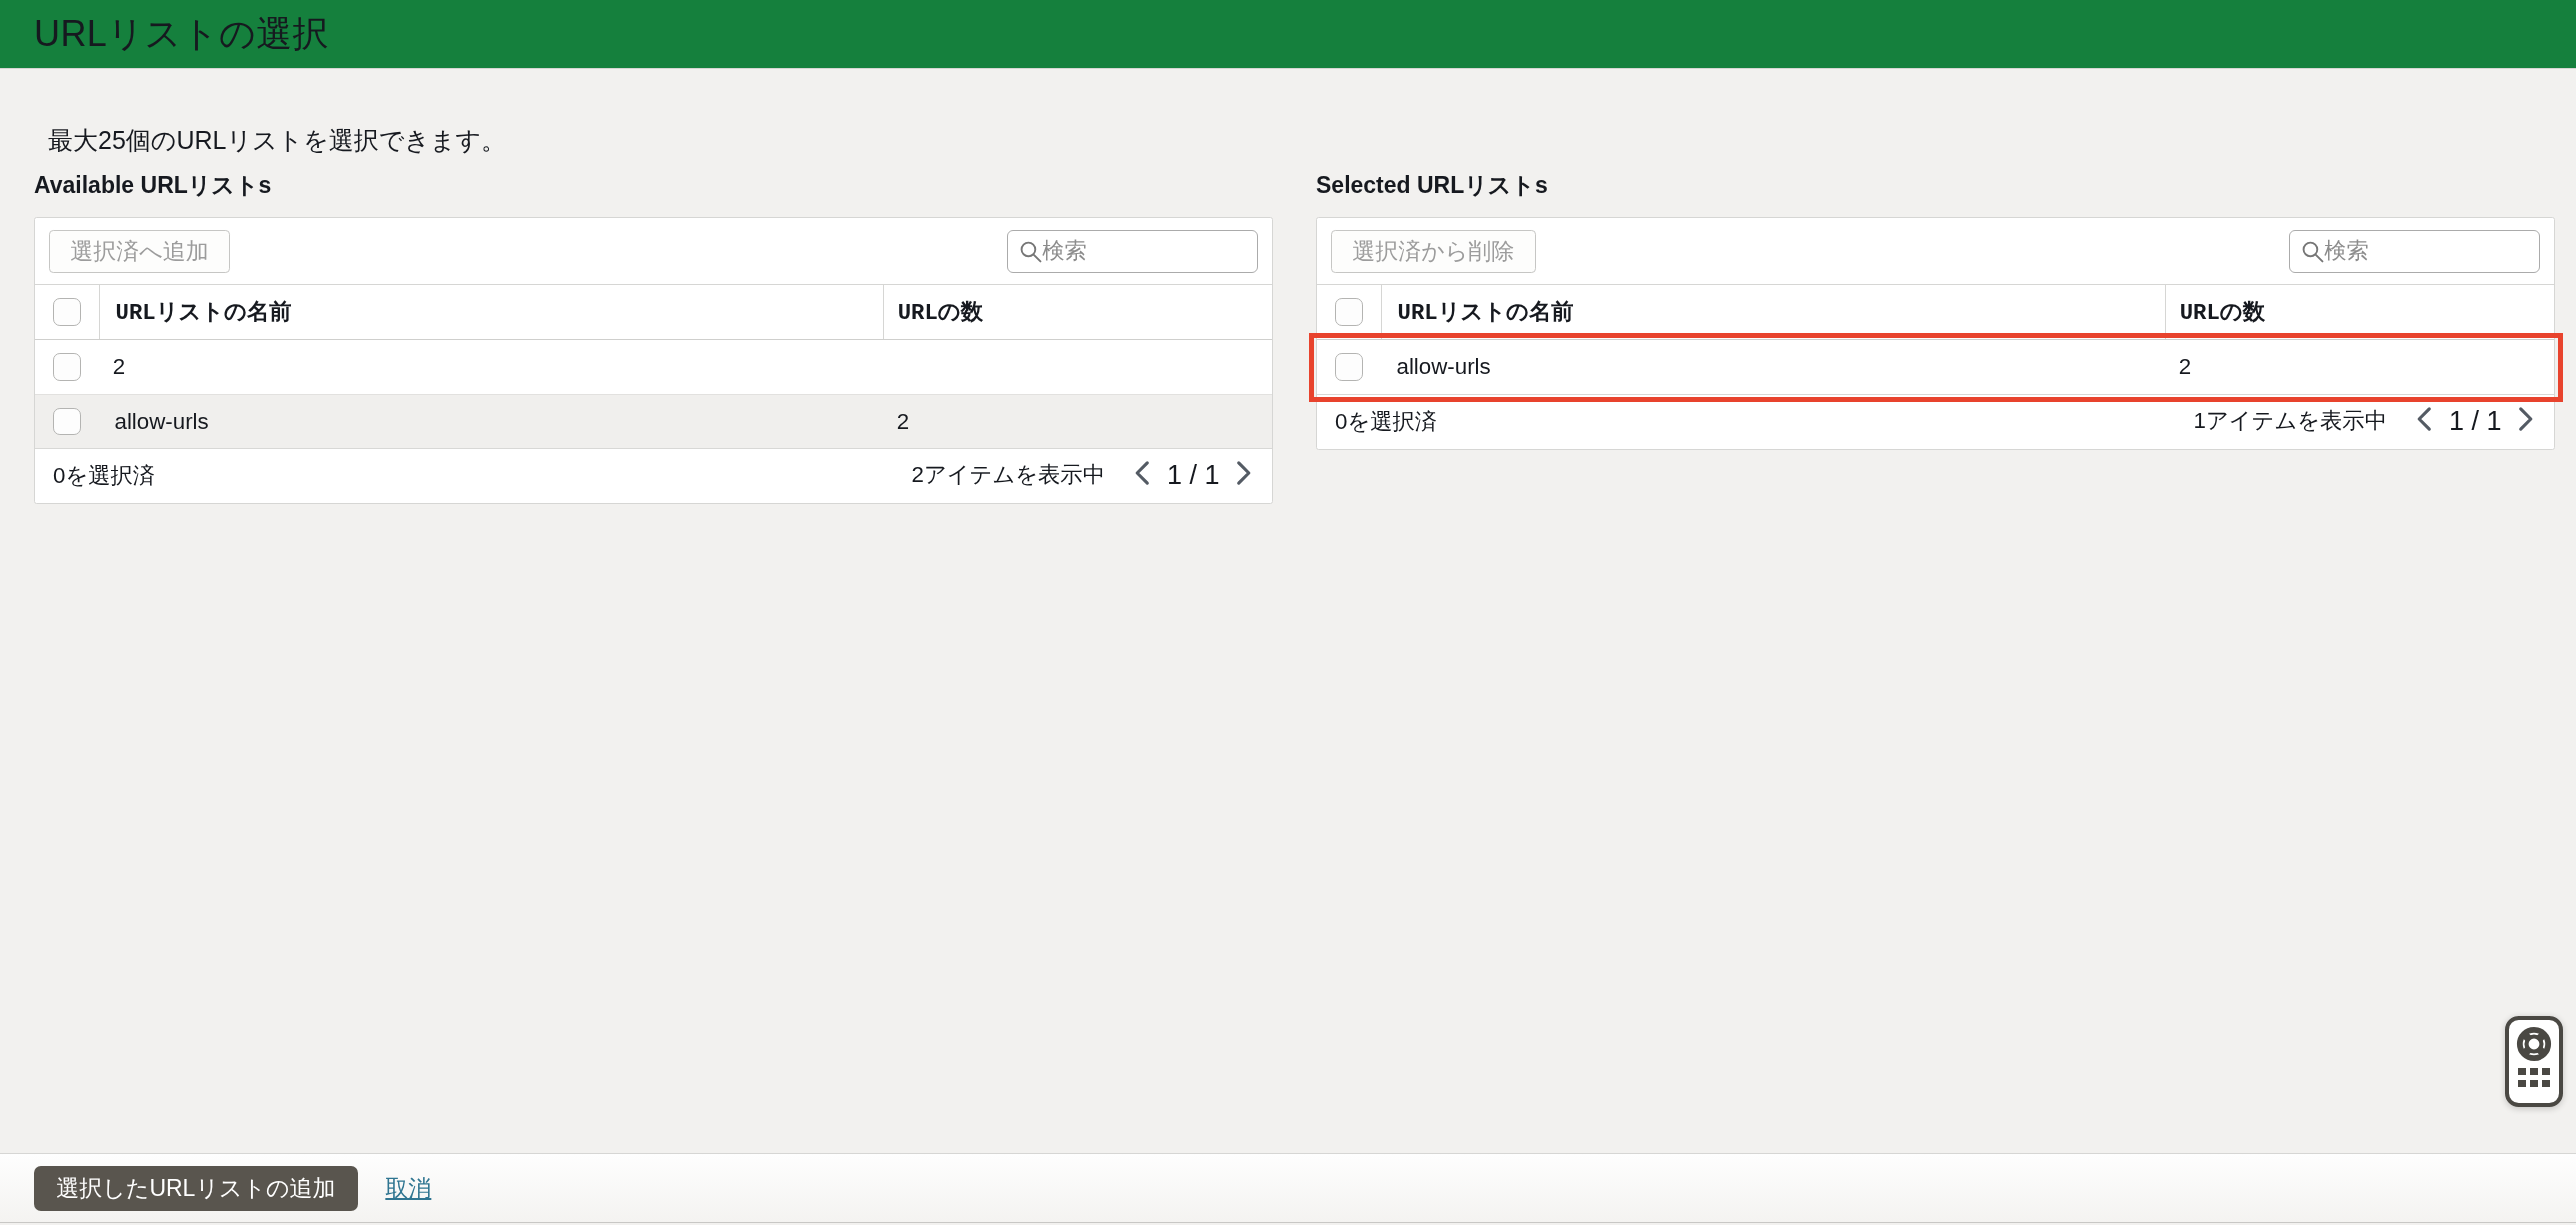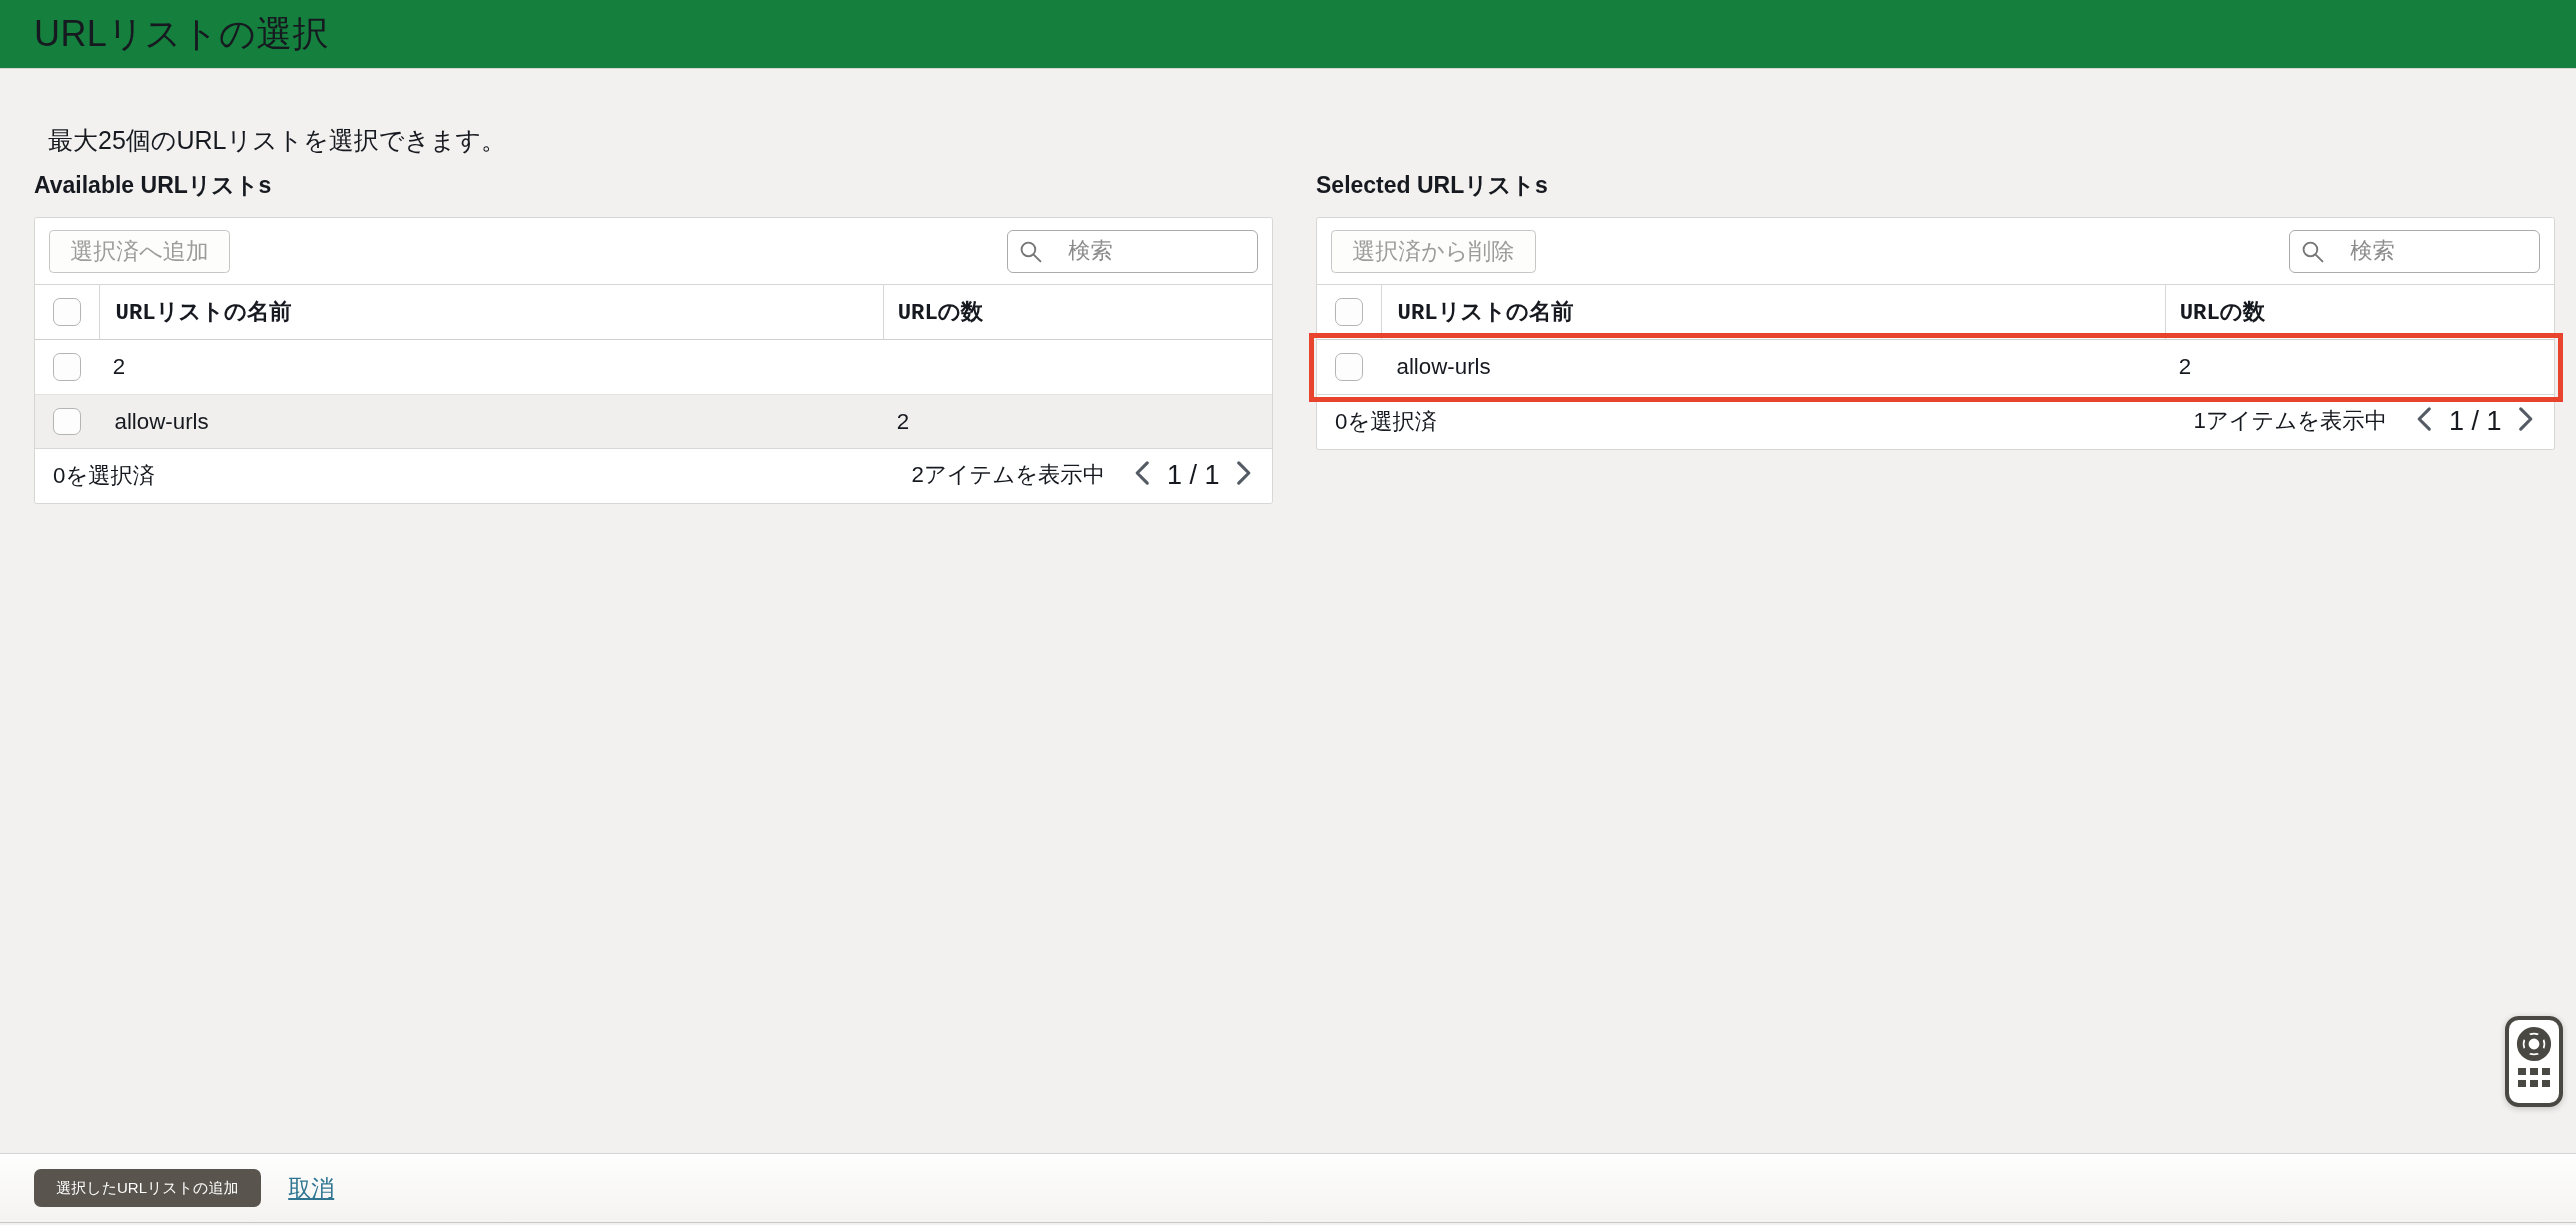--- a/index.html
+++ b/index.html
@@ -38,21 +38,21 @@
   }
   .btn-secondary {
     height:43px; padding:0 20.6px; font-size:23px;
     font-family:inherit;
     background:#fdfdfc; border:0.9px solid #c6c6c4; border-radius:4.3px;
     color:#9c9c9c; cursor:default;
   }
   .searchbox {
     position:relative; width:251px; height:43px;
     border:0.9px solid #ababab; border-radius:6px; background:#fff;
-    display:flex; align-items:center; padding-left:60px;
+    display:flex; align-items:center; padding-left:34px;
   }
   .searchbox svg { position:absolute; left:10.3px; top:9.5px; }
   .searchbox input {
     border:none; outline:none; width:198px; font-size:22.3px;
     font-family:inherit; color:#16191f; background:transparent;
   }
   .searchbox input::placeholder { color:#8c8c8c; opacity:1; }
 
   
   .thead, .trow { display:flex; align-items:center; }
@@ -96,21 +96,21 @@
   .dot-grid i { width:7.7px; height:7.7px; background:#4a4843; display:block; }
 
   
   .bottom-bar {
     position:absolute; left:0; top:1153px; width:2576px; height:70px;
     background:linear-gradient(180deg,#fefefe,#f4f3f1);
     border-top:0.9px solid #d6d6d4; border-bottom:0.9px solid #c8c7c5;
     display:flex; align-items:center; padding-left:34px;
   }
   .btn-primary {
-    height:38px; padding:0 22.3px; font-size:15px; font-family:inherit;
+    height:45px; padding:0 22.3px; font-size:23px; font-family:inherit;
     background:#59554e; color:#ffffff; border:none; border-radius:6.9px;
     cursor:pointer;
   }
   .cancel-link {
     margin-left:27.5px; font-size:23px; color:#2f7591;
     text-decoration:underline; cursor:pointer;
   }
 </style>
 </head>
 <body>

